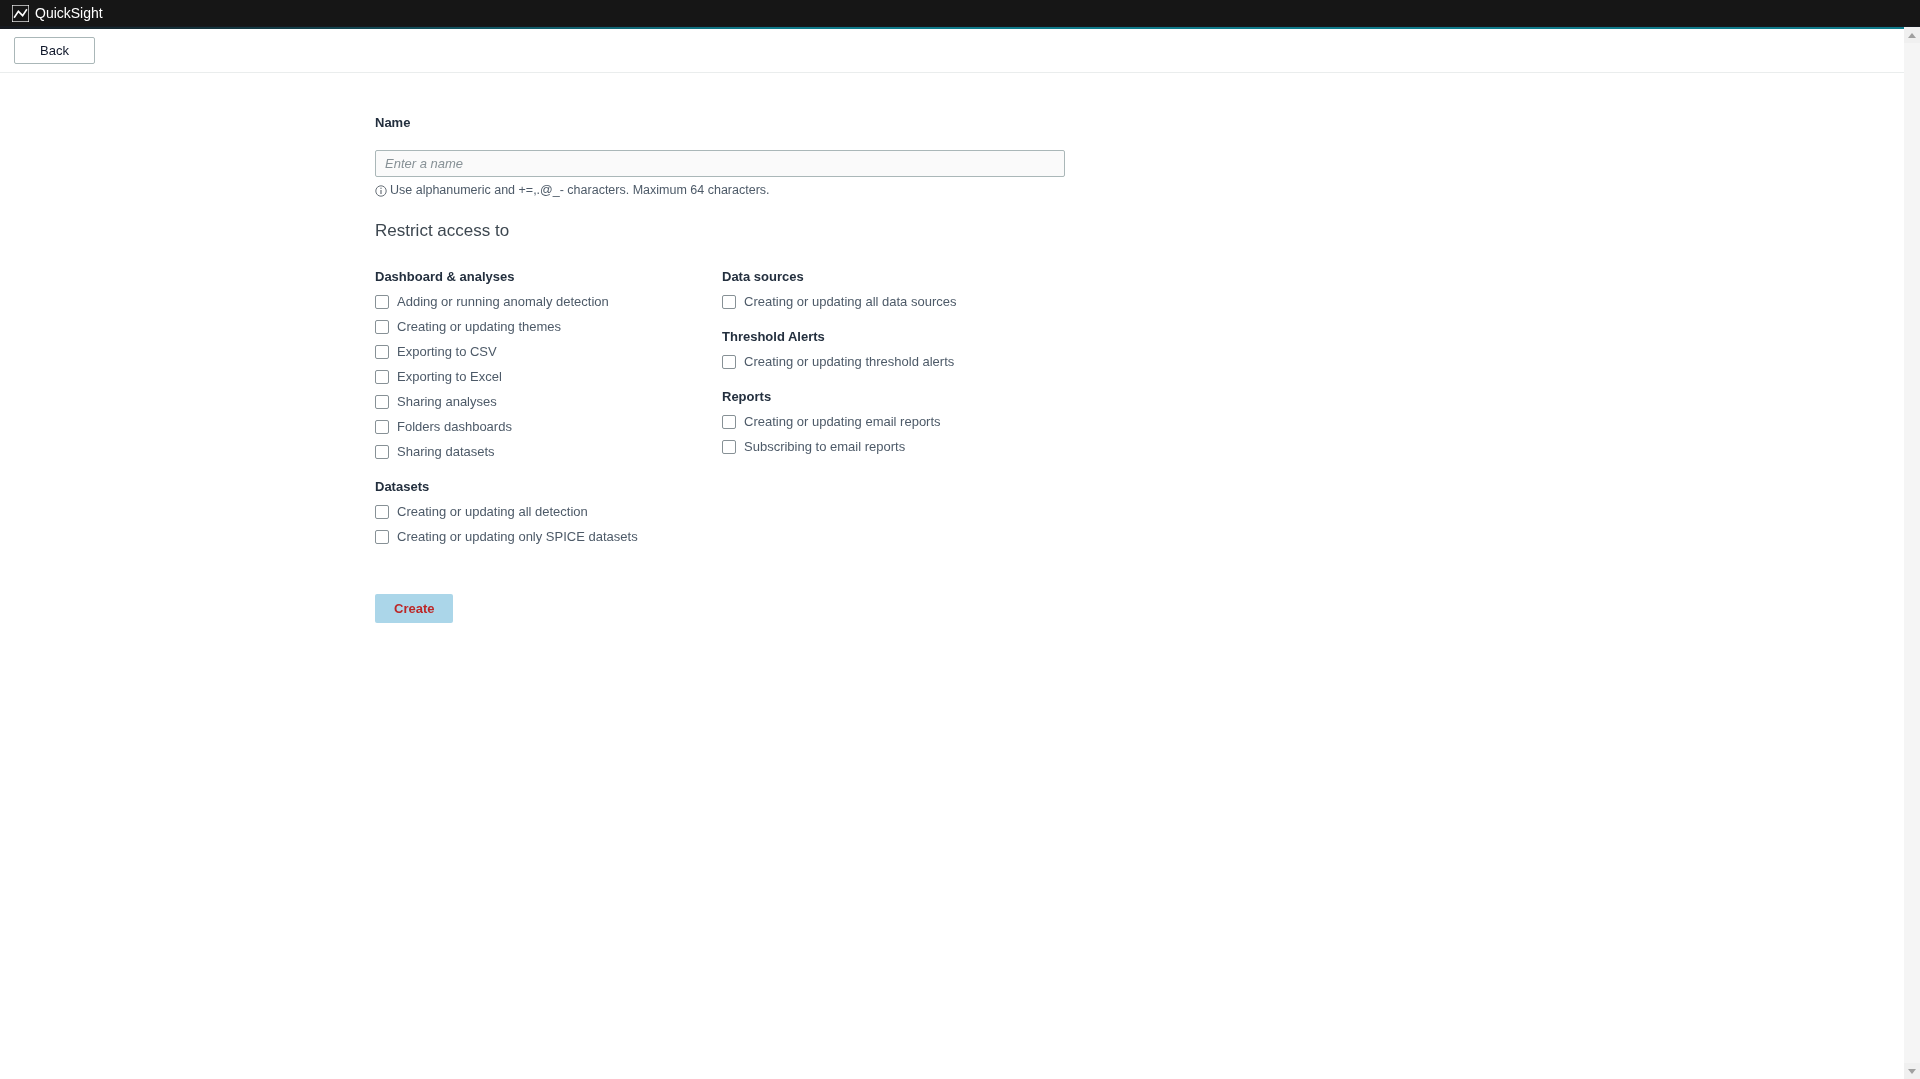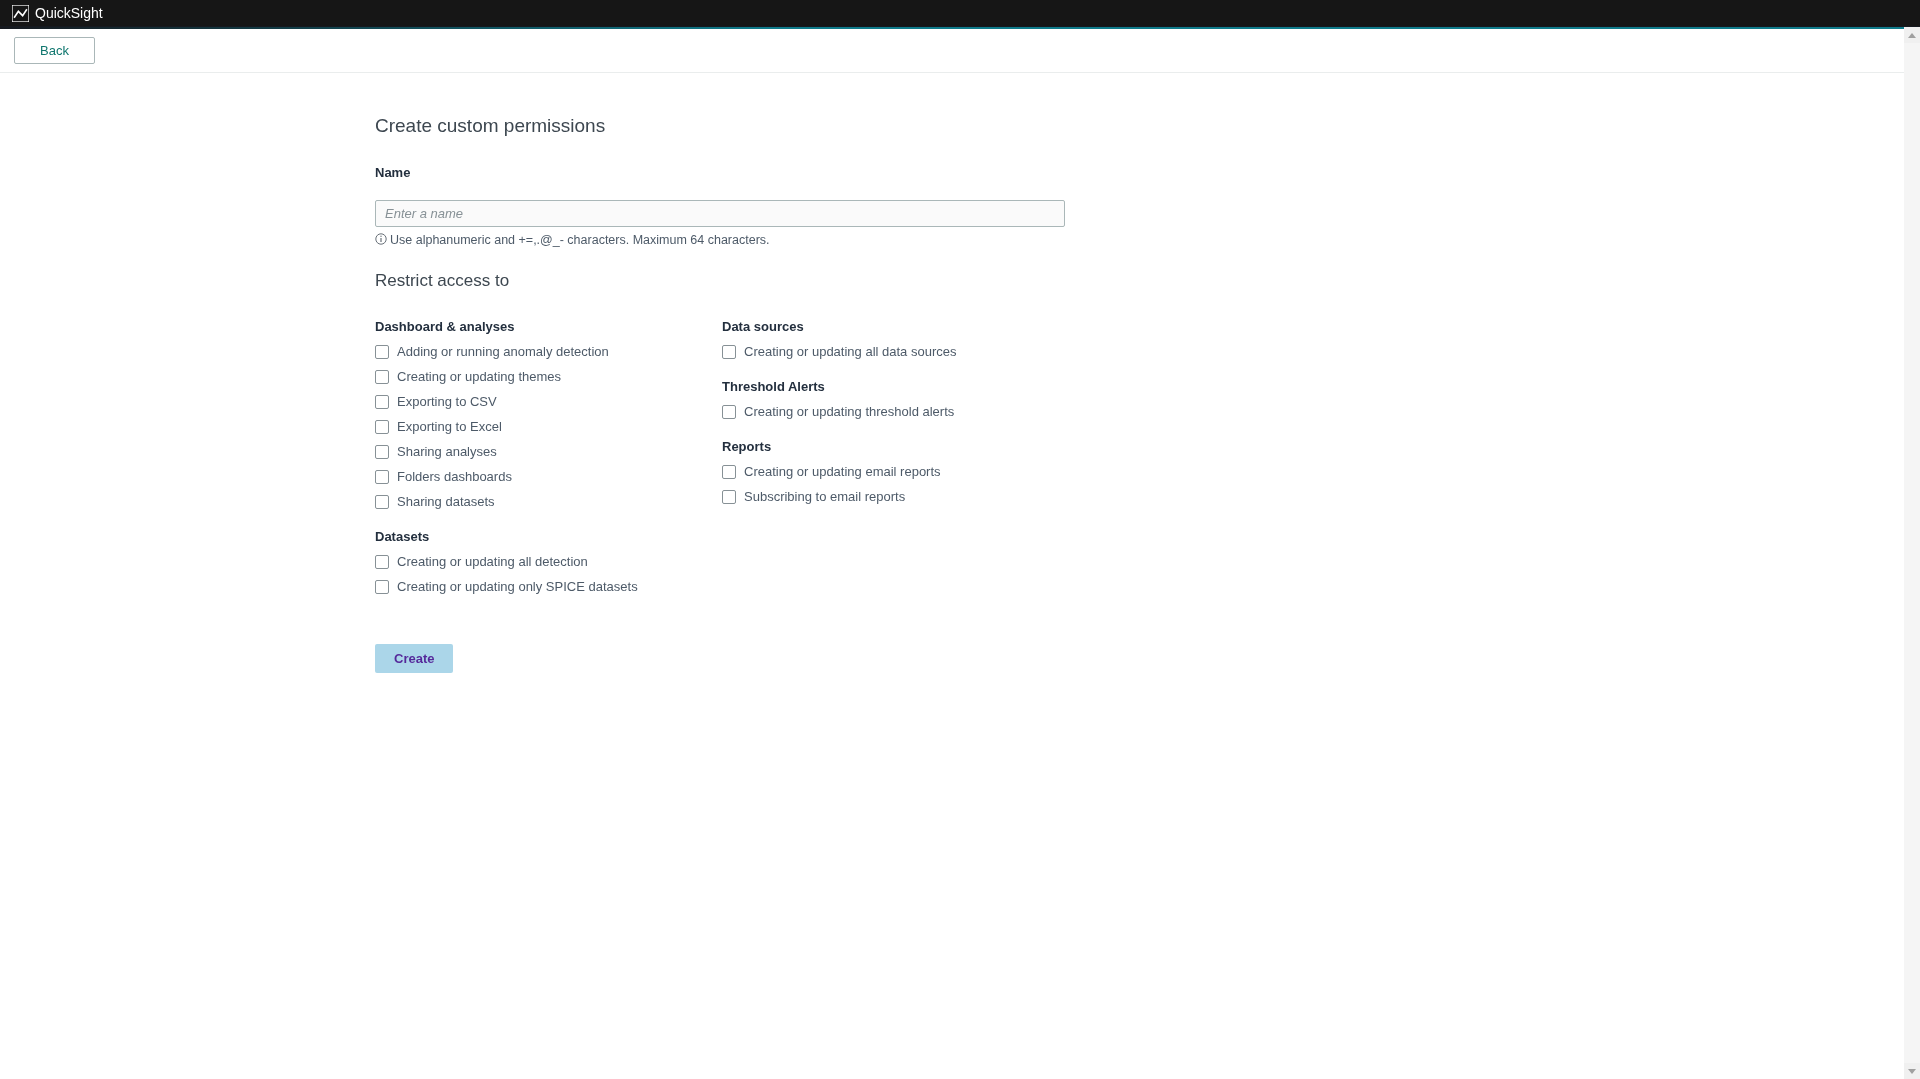--- a/index.html
+++ b/index.html
@@ -6,48 +6,48 @@
     body { font-family: "Amazon Ember", "Helvetica Neue", Arial, sans-serif; background: #ffffff; color: #232f3e; font-size: 14px; }
     
     .top-bar { background: #161616; height: 27px; display: flex; align-items: center; padding: 0 12px; border-bottom: 1px solid #16191f; }
     .logo-wrap { display: flex; align-items: center; gap: 6px; }
     .logo-icon { width: 17px; height: 17px; }
     .logo-text { color: #ffffff; font-size: 14px; font-weight: 400; }
     
     .accent-bar { height: 2px; background: linear-gradient(to right, #16191f 0%, #0f7b8a 40%, #0f7b8a 100%); }
     
     .sub-bar { height: 44px; display: flex; align-items: center; padding: 0 14px; border-bottom: 1px solid #eaeded; }
-    .back-button { background: #ffffff; border: 1px solid #aab7b8; border-radius: 2px; padding: 5px 25px; font-size: 13px; color: #0f766e; cursor: pointer; }
+    .back-button { background: #ffffff; border: 1px solid #aab7b8; border-radius: 2px; padding: 5px 25px; font-size: 13px; color: #0f172a; cursor: pointer; }
     
     .content { max-width: 690px; margin: 42px auto 0 375px; padding-bottom: 40px; }
     
     .page-title { font-size: 19px; font-weight: 400; color: #3d4750; margin-bottom: 28px; }
     
     .field-label { font-size: 13px; font-weight: 700; color: #232f3e; margin-bottom: 20px; }
     .name-input { width: 690px; padding: 5px 9px; font-size: 13px; border: 1px solid #aab7b8; border-radius: 2px; font-style: italic; color: #879196; background: #fafafa; }
     .name-input::placeholder { color: #879196; font-style: italic; }
     
-    .help-text { font-size: 12.5px; color: #4d5a68; margin-top: 6px; display: flex; align-items: flex-start; gap: 3px; }
+    .help-text { font-size: 12.5px; color: #4d5a68; margin-top: 6px; display: flex; align-items: flex-end; gap: 3px; }
     .info-icon { width: 12px; height: 12px; flex-shrink: 0; }
     
     .section-heading { font-size: 17px; font-weight: 400; color: #3d4750; margin-top: 24px; margin-bottom: 28px; }
     
     .columns { display: flex; gap: 0; }
     .col-left { width: 347px; }
     .col-right { flex: 1; }
     
     .group-title { font-size: 13px; font-weight: 700; color: #232f3e; margin-bottom: 10px; }
     .group { margin-bottom: 20px; }
     
     .chk-row { display: flex; align-items: center; gap: 8px; margin-bottom: 10px; cursor: pointer; }
     .chk-row input[type=checkbox] { width: 14px; height: 14px; border: 1px solid #879196; border-radius: 2px; appearance: none; cursor: pointer; flex-shrink: 0; background: #fff; }
     .chk-row input[type=checkbox]:checked { background: #0073bb; border-color: #0073bb; }
     .chk-label { font-size: 13px; color: #4d5a68; }
     
-    .create-btn { margin-top: 30px; background: #a7d4e8; color: #4c1d95; border: none; padding: 7px 19px; font-size: 13px; font-weight: 700; border-radius: 2px; cursor: not-allowed; opacity: 0.95; }
+    .create-btn { margin-top: 30px; background: #a7d4e8; color: #b91c1c; border: none; padding: 7px 19px; font-size: 13px; font-weight: 700; border-radius: 2px; cursor: not-allowed; opacity: 0.95; }
     
     .scrollbar-track { position: fixed; right: 0; top: 27px; bottom: 0; width: 16px; background: #f5f5f5; }
     .scrollbar-btn { position: absolute; right: 0; width: 16px; height: 16px; background: #f0f0f0; display: flex; align-items: center; justify-content: center; }
     .scrollbar-btn.up { top: 0; }
     .scrollbar-btn.down { bottom: 0; }
   </style>
 </head>
 <body>
 
 <div class="top-bar">
@@ -59,21 +59,20 @@
     <span class="logo-text">QuickSight</span>
   </div>
 </div>
 <div class="accent-bar"></div>
 
 <div class="sub-bar">
   <button class="back-button">Back</button>
 </div>
 
 <div class="content">
-  <h1 class="page-title">Create custom permissions</h1>
   
   <div class="field-label">Name</div>
   <input class="name-input" type="text" placeholder="Enter a name" style="">
   <div class="help-text">
     <svg class="info-icon" viewBox="0 0 12 12">
       <circle cx="6" cy="6" r="5.2" fill="none" stroke="#687078" stroke-width="1"></circle>
       <line x1="6" y1="5" x2="6" y2="9" stroke="#687078" stroke-width="1.2"></line>
       <circle cx="6" cy="3.2" r="0.7" fill="#687078"></circle>
     </svg>
     <span>Use alphanumeric and +=,.@_- characters. Maximum 64 characters.</span>

